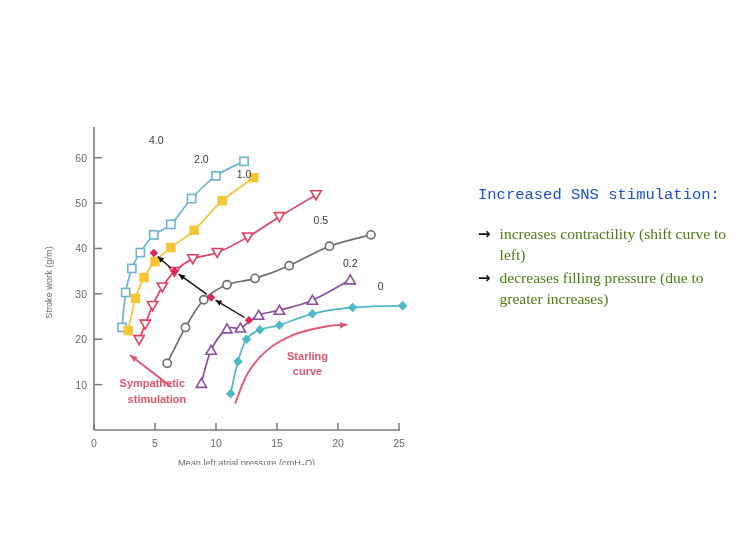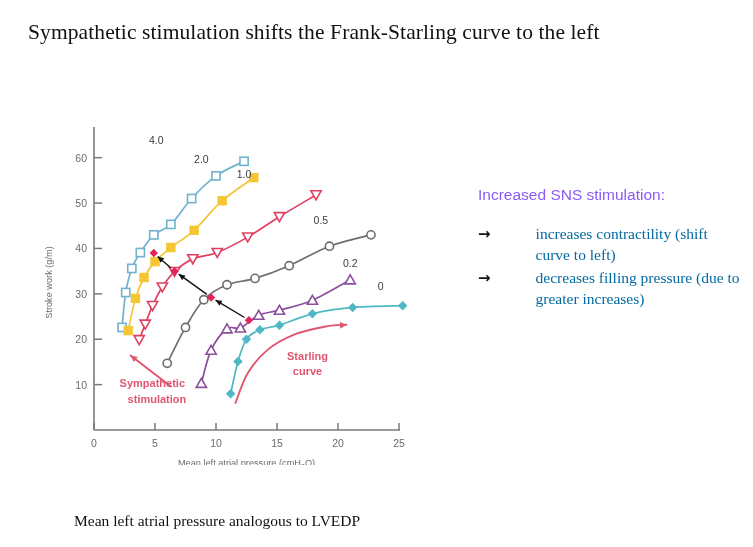--- a/index.html
+++ b/index.html
@@ -14,54 +14,52 @@
     position:absolute;left:28px;top:20px;width:700px;
     font-family:"Liberation Serif",serif;
     font-size:21.5px;color:#111;letter-spacing:.1px;white-space:nowrap;
   }
 
   #figure{position:absolute;left:0px;top:95px;width:450px;height:370px;}
   #figure svg{display:block;}
 
   #notes{position:absolute;left:478px;top:186px;width:268px;}
   #notes .lead{
-    font-family:Liberation Sans, sans-serif;font-size:15.5px;color:#8b5cf6;
+    font-family:Liberation Mono, monospace;font-size:15.5px;color:#1d4ed8;
     margin-bottom:20px;white-space:nowrap;
   }
   #notes .bullet{
     display:flex;align-items:flex-start;gap:9px;margin-bottom:3px;
   }
   #notes .arrow{
     font-family:"DejaVu Sans",sans-serif;font-size:15px;color:#111;
     line-height:20.5px;flex:0 0 auto;font-weight:bold;
   }
   #notes .btext{
-    font-family:"Liberation Serif",serif;font-size:15.5px;color:#0369a1;
+    font-family:"Liberation Serif",serif;font-size:15.5px;color:#4d7c0f;
     line-height:20.5px;
-    margin-left:36px;
   }
 
   #footnote{
     position:absolute;left:74px;top:512px;
     font-family:"Liberation Serif",serif;font-size:15.5px;color:#111;
     white-space:nowrap;
   }
 
   text{font-family:"Liberation Sans",sans-serif;}
   .tick-lbl{font-size:10.5px;fill:#6b6b6b;}
   .axis-title{font-size:9.2px;fill:#6b6b6b;}
   .curve-lbl{font-size:10.5px;fill:#3b3b3b;}
   .annot{font-size:11px;fill:#e0566f;font-weight:bold;}
 </style>
 </head>
 <body>
 
 <div id="slide">
 
-  <div id="title">Sympathetic stimulation shifts the Frank-Starling curve to the left</div>
 
   <div id="figure">
     <svg id="chart" width="450" height="370" viewBox="0 0 450 370">
         <g>
           <line x1="94" y1="335" x2="400" y2="335" stroke="#7a7a7a" stroke-width="1.6"></line>
           <line x1="94" y1="335" x2="94" y2="32" stroke="#7a7a7a" stroke-width="1.6"></line>
           <line x1="94" y1="335" x2="94" y2="328" stroke="#7a7a7a" stroke-width="1.5"></line>
           <line x1="155" y1="335" x2="155" y2="328" stroke="#7a7a7a" stroke-width="1.5"></line>
           <line x1="216" y1="335" x2="216" y2="328" stroke="#7a7a7a" stroke-width="1.5"></line>
           <line x1="277" y1="335" x2="277" y2="328" stroke="#7a7a7a" stroke-width="1.5"></line>
@@ -195,15 +193,14 @@
     <div class="bullet">
       <span class="arrow">→</span>
       <span class="btext">increases contractility (shift curve to left)</span>
     </div>
     <div class="bullet">
       <span class="arrow">→</span>
       <span class="btext">decreases filling pressure (due to greater increases)</span>
     </div>
   </div>
 
-  <div id="footnote">Mean left atrial pressure analogous to LVEDP</div>
 
 </div>
 
 </body></html>

